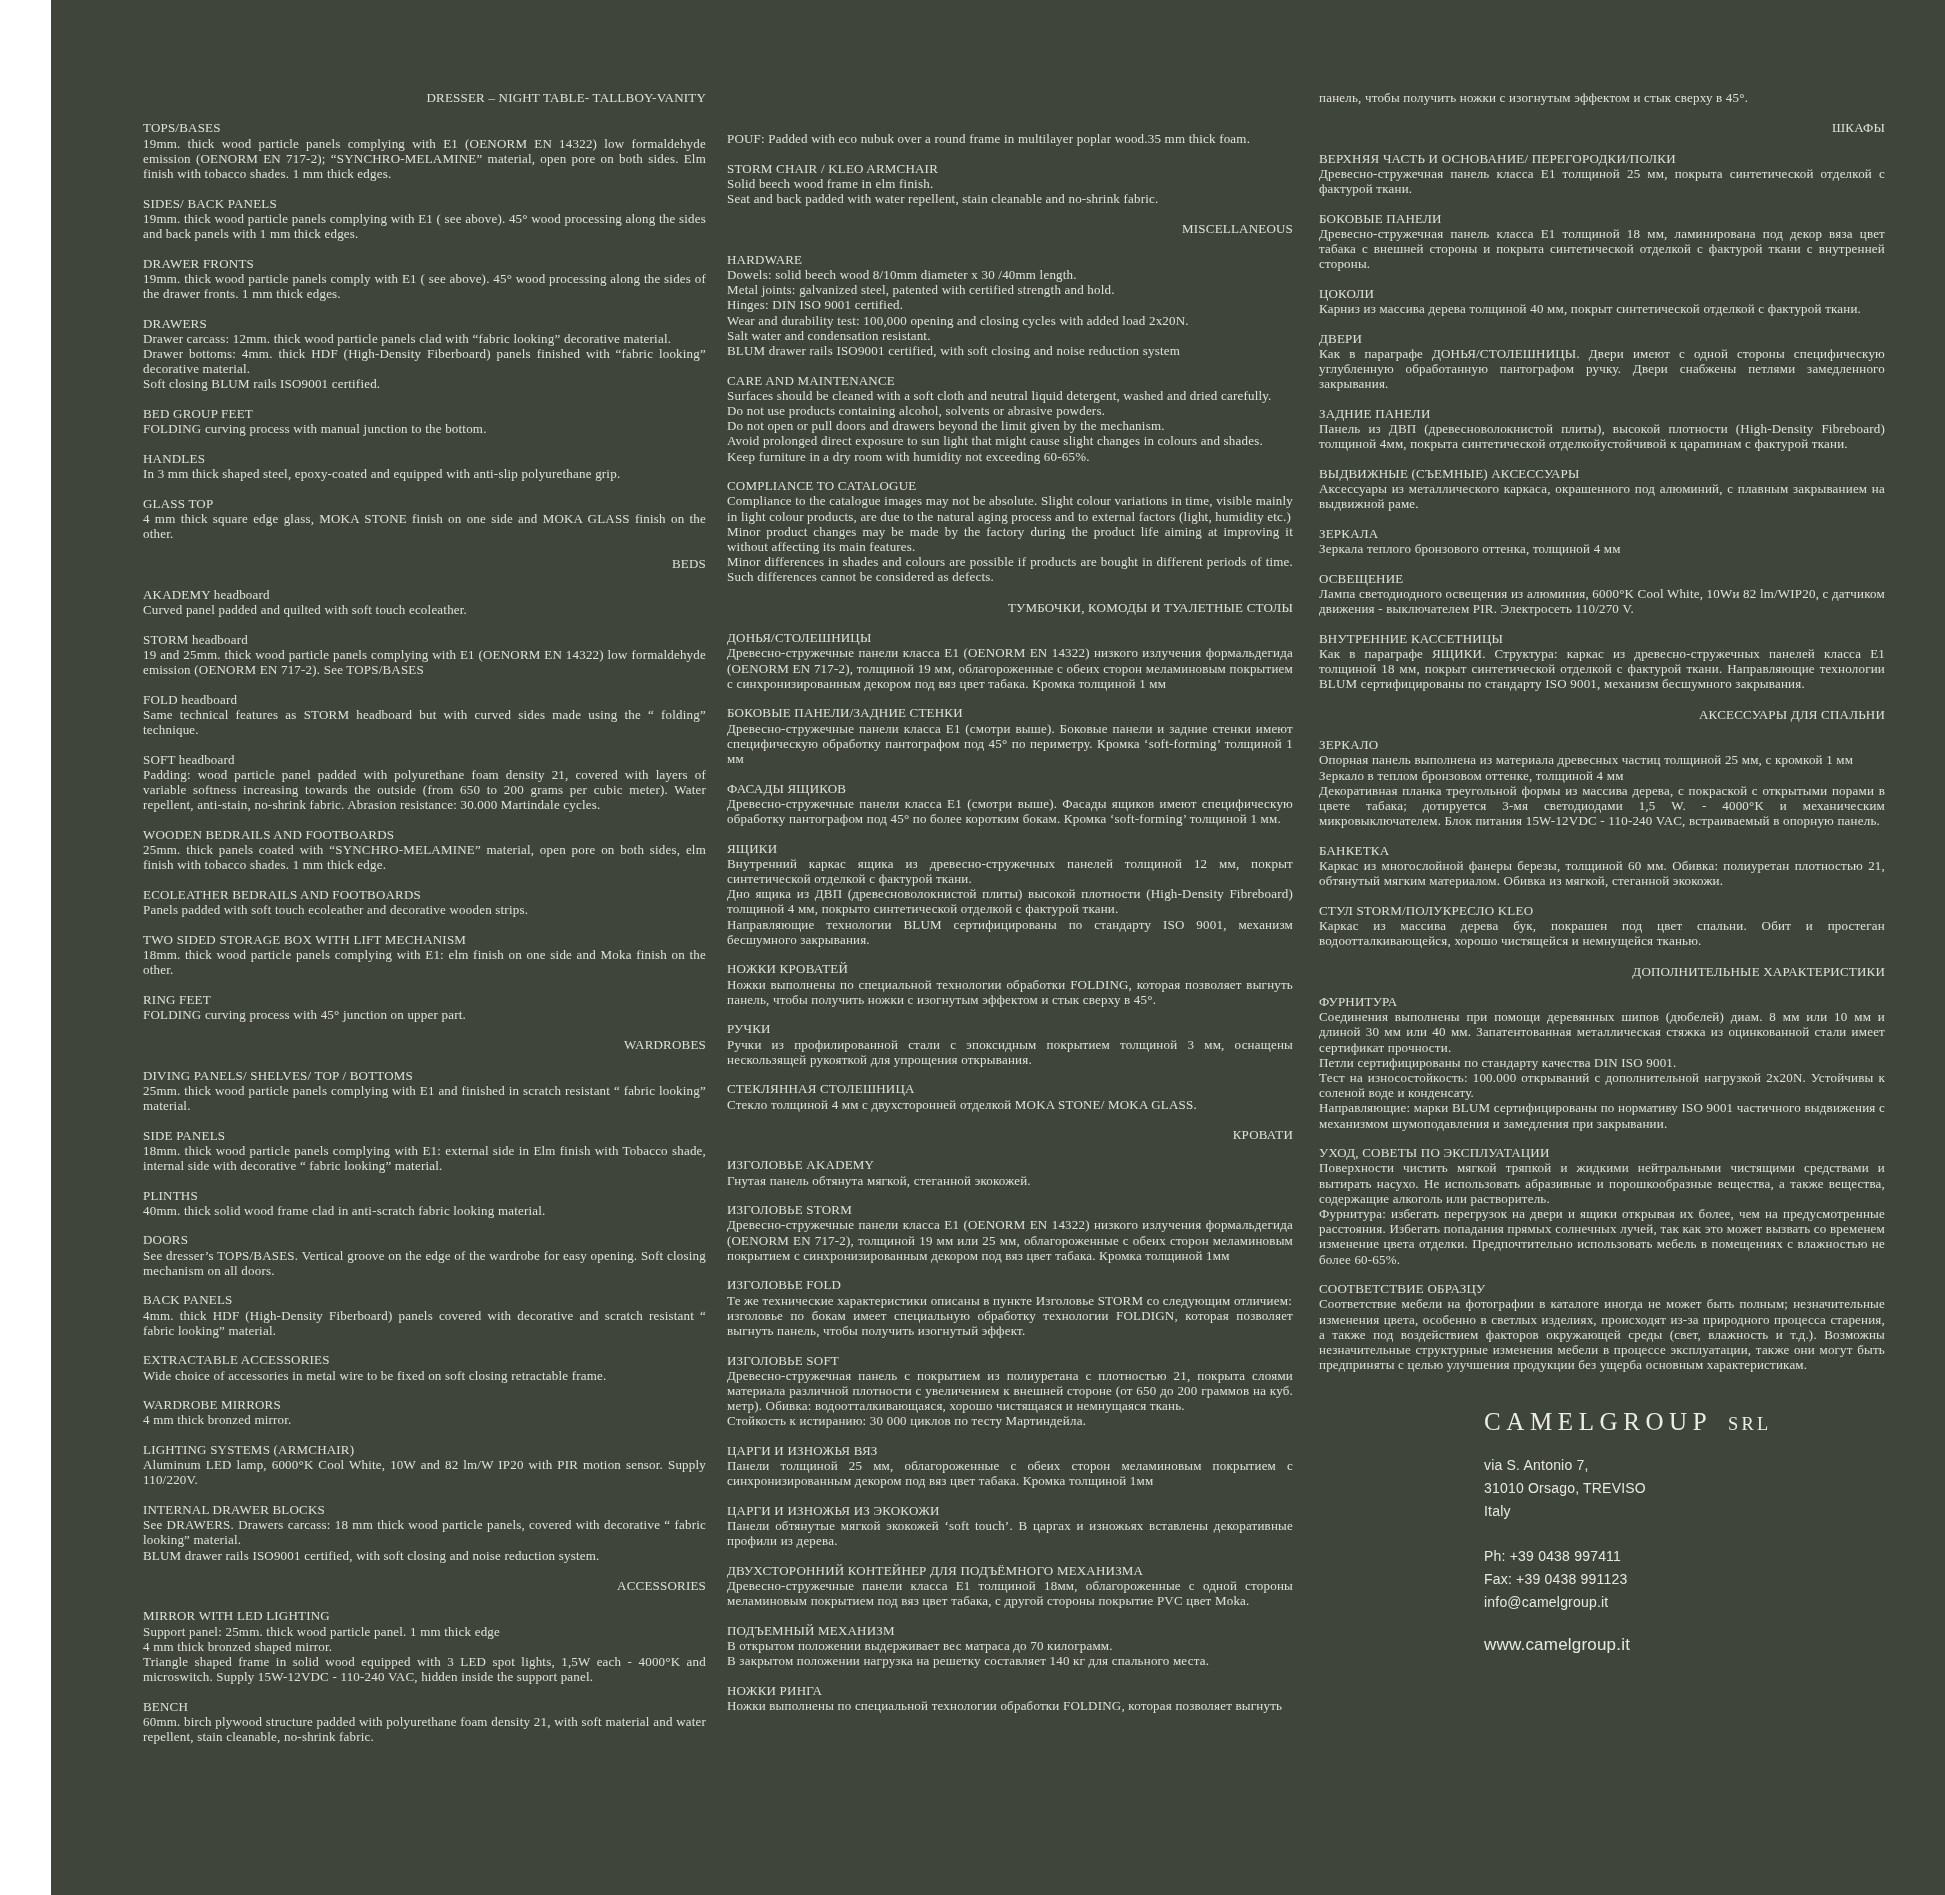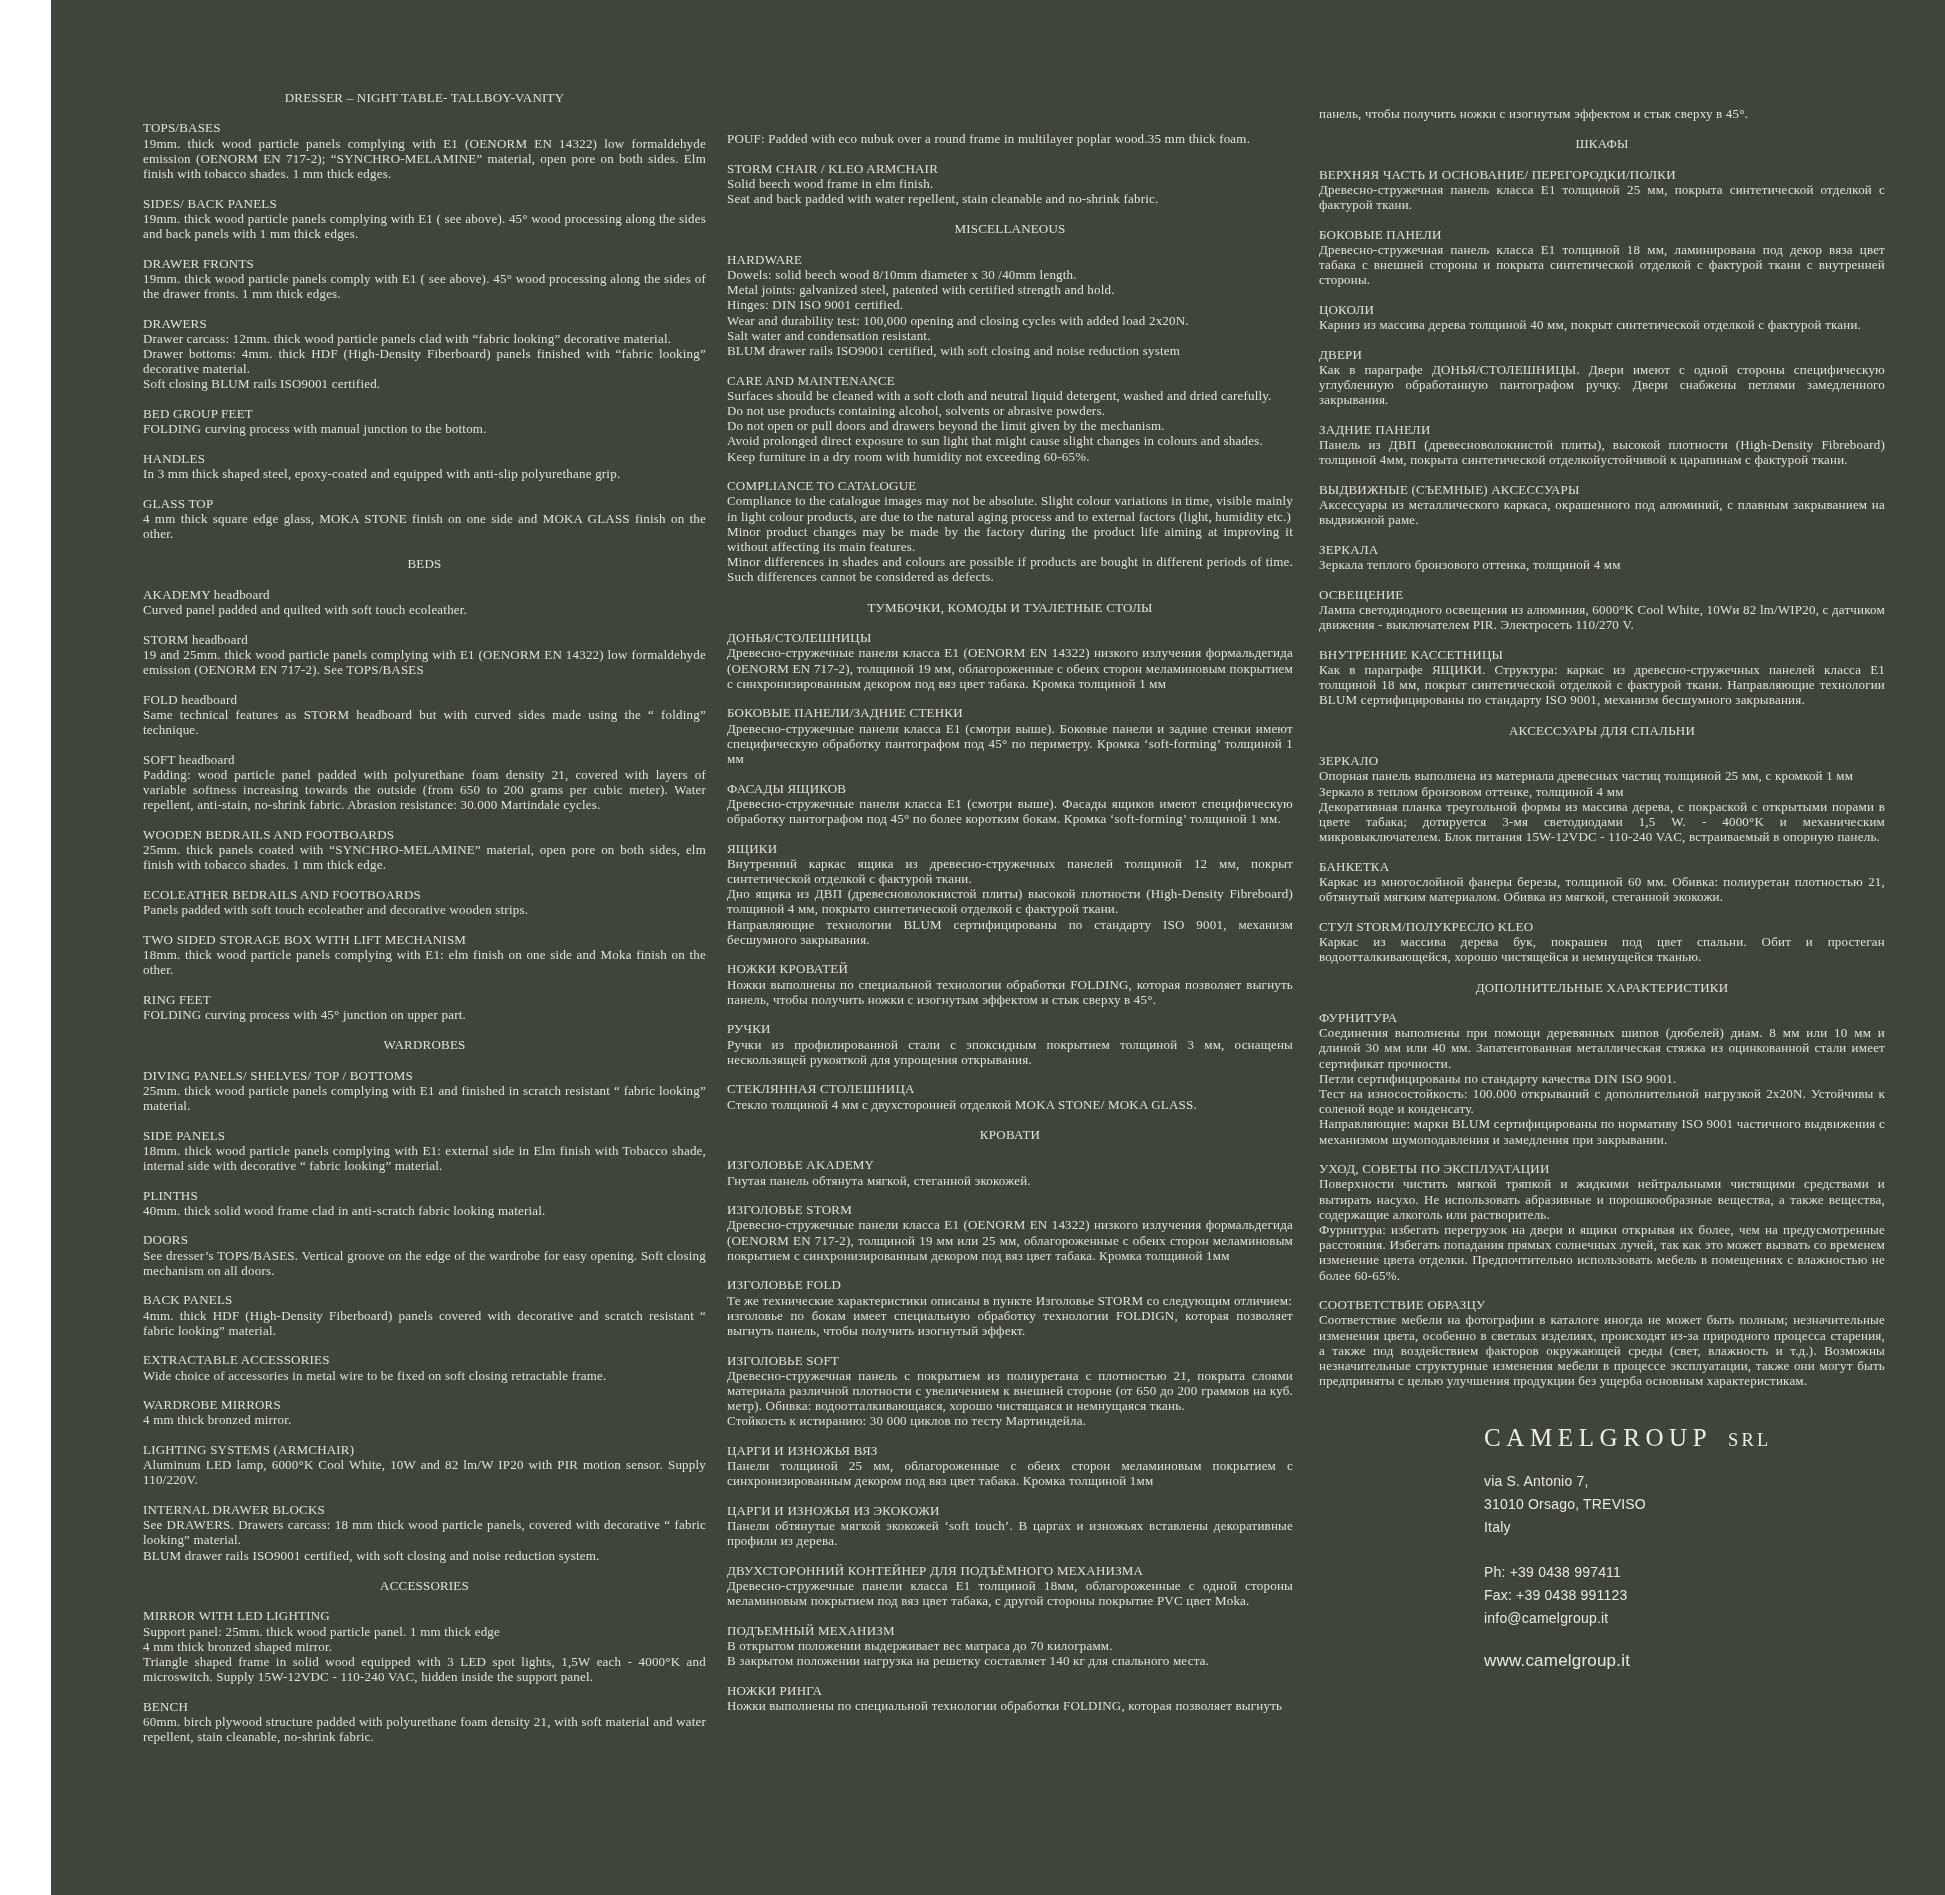--- a/index.html
+++ b/index.html
@@ -20,21 +20,21 @@
     color:#dfe1d9;
     font-size:13px;
     line-height:15.2px;
     letter-spacing:0.2px;
     text-align:justify;
   }
   .col1 { left:143px;  width:563px; }
   .col2 { left:727px;  width:566px;margin-top:41px; }
   .col3 { left:1319px; width:566px; }
   .center-h {
-    text-align:center;
+    text-align:right;
     margin:15.2px 0 15.2px 0;
     font-family:Liberation Serif, serif;
   }
   .col .center-h:first-child { margin-top:0; }
   .sec { margin-bottom:14.4px; }
   .para { margin-bottom:14.4px; }
   .sec-title { text-align:left; }
   .body-line { text-align:justify; }
   .footer {
     margin-top:42px;
@@ -377,21 +377,21 @@
         <div class="body-line">В закрытом положении нагрузка на решетку составляет 140 кг для спального места.</div>
       </div>
     </div>
     <div class="sec">
       <div class="sec-title">НОЖКИ РИНГА</div>
       <div class="sec-body">
         <div class="body-line">Ножки выполнены по специальной технологии обработки FOLDING, которая позволяет выгнуть</div>
       </div>
     </div>
   </div>
-<div class="col col3" id="col-2" style="color: rgb(223, 225, 217); margin-top: 16px;">
+<div class="col col3" id="col-2" style="color: rgb(223, 225, 217);">
     <div class="para">панель, чтобы получить ножки с изогнутым эффектом и стык сверху в 45°.</div>
     <div class="center-h">ШКАФЫ</div>
     <div class="sec">
       <div class="sec-title">ВЕРХНЯЯ ЧАСТЬ И ОСНОВАНИЕ/ ПЕРЕГОРОДКИ/ПОЛКИ</div>
       <div class="sec-body">
         <div class="body-line">Древесно-стружечная панель класса Е1 толщиной 25 мм, покрыта синтетической отделкой с фактурой ткани.</div>
       </div>
     </div>
     <div class="sec">
       <div class="sec-title">БОКОВЫЕ ПАНЕЛИ</div>

